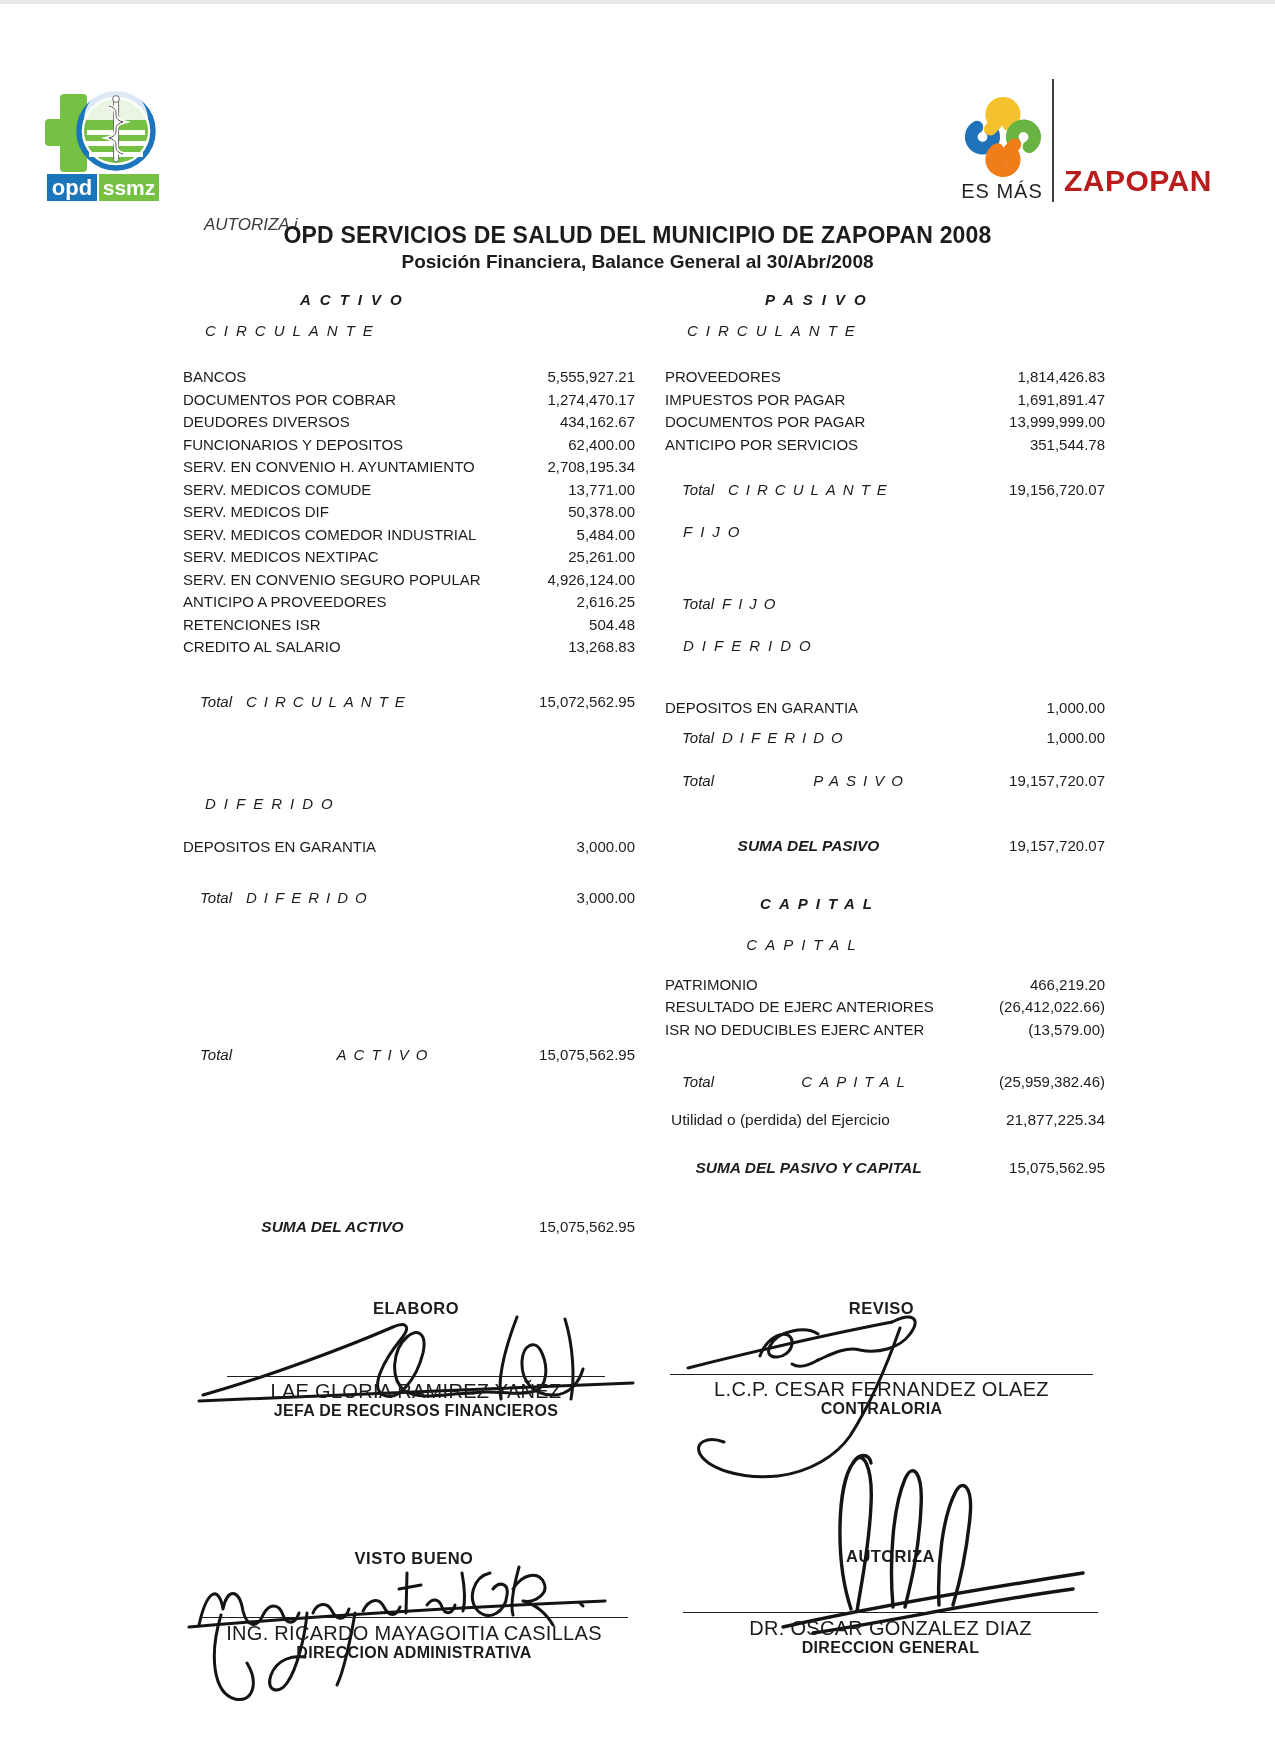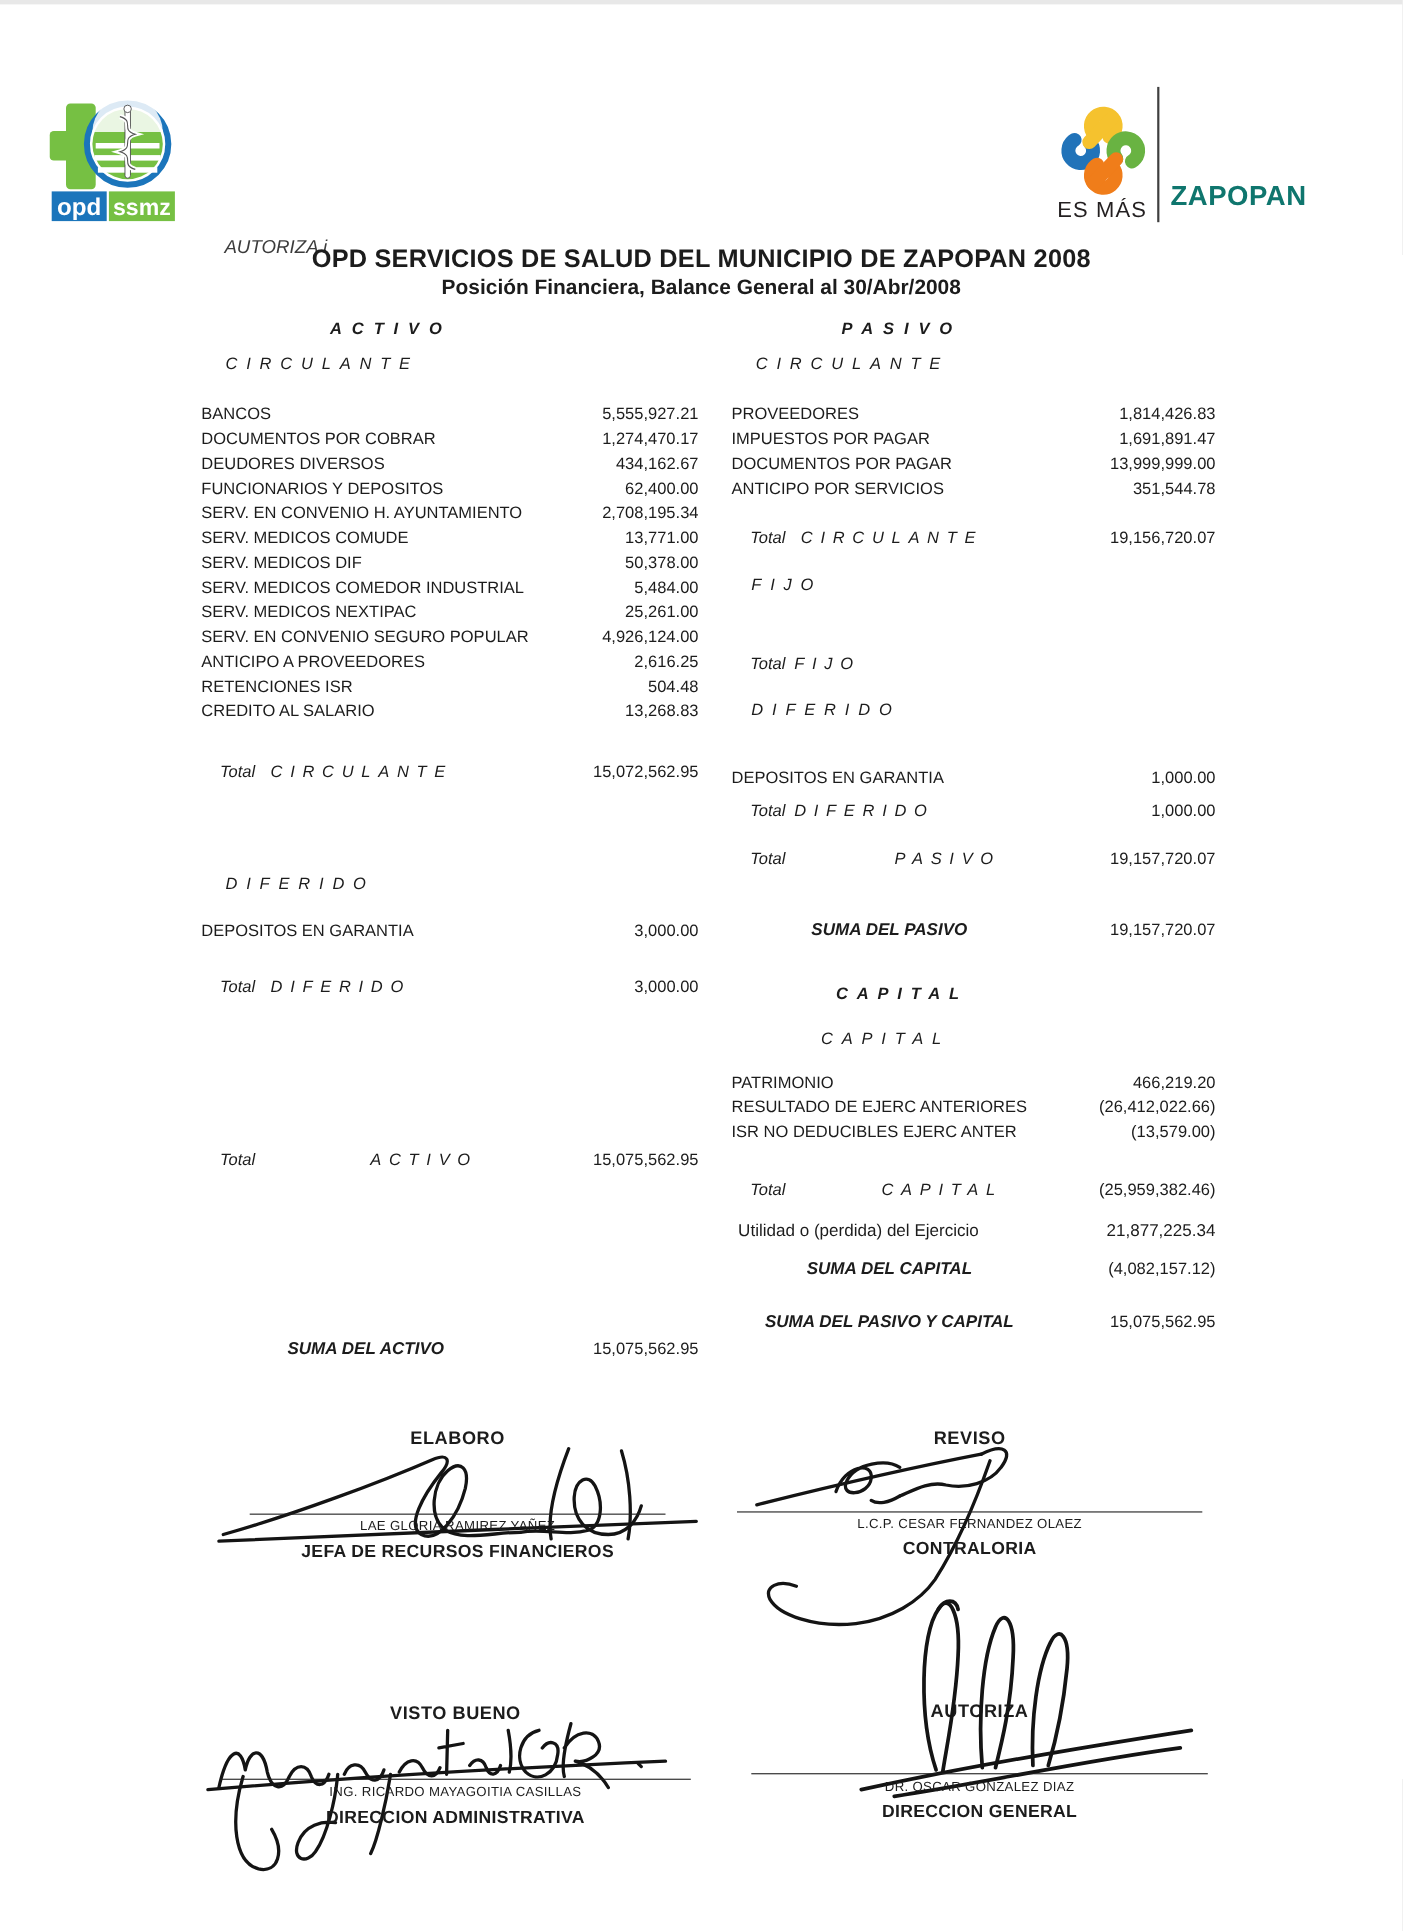--- a/index.html
+++ b/index.html
@@ -9,21 +9,21 @@
   
   .logo-left{position:absolute;left:45px;top:86px;width:130px;height:116px;}
   .contpaq{position:absolute;left:204px;top:211px;font-style:italic;font-size:17px;color:#3c3c3c;}
   .title{position:absolute;left:0;top:218px;width:1275px;text-align:center;font-weight:bold;font-size:23px;letter-spacing:.2px;}
   .subtitle{position:absolute;left:0;top:247px;width:1275px;text-align:center;font-weight:bold;font-size:19px;}
 
   .esmas{position:absolute;left:952px;top:90px;width:100px;text-align:center;}
   .esmas svg{display:block;margin:0 auto;}
   .esmas-text{font-size:20px;color:#231f20;letter-spacing:1px;margin-top:2px;}
   .brand-divider{position:absolute;left:1052px;top:75px;width:2px;height:123px;background:#3f3f3f;}
-  .zapopan{position:absolute;left:1064px;top:160px;font-size:25px;font-weight:bold;color:#0f766e;letter-spacing:.5px;}
+  .zapopan{position:absolute;left:1064px;top:160px;font-size:30px;font-weight:bold;color:#b91c1c;letter-spacing:.5px;}
 
   
   .main-h{position:absolute;font-weight:bold;font-style:italic;font-size:15px;letter-spacing:9px;top:287px;}
   .main-h.activo{left:300px;} .main-h.pasivo{left:765px;}
 
   .col{position:absolute;top:318px;font-size:15px;}
   .col.left {left:183px;width:452px;}
   .col.right{left:665px;width:440px;}
 
   .sec-h{font-style:italic;font-size:15px;letter-spacing:8px;height:20px;padding-left:22px;}
@@ -58,21 +58,21 @@
   .mt-tcirc-r{margin-top:23px;}  .mt-fijo{margin-top:22px;}   .mt-tfijo{margin-top:50px;}
   .mt-dif-r{margin-top:22px;}    .mt-dep-r{margin-top:40px;}  .mt-tdif-r{margin-top:7px;}
   .mt-tpas{margin-top:21px;}     .mt-spas{margin-top:43px;}   .mt-cap{margin-top:38px;}
   .mt-capsub{margin-top:21px;}   .mt-caprows{margin-top:18px;}.mt-tcap{margin-top:30px;}
   .mt-util{margin-top:16px;}     .mt-scap{margin-top:12px;}   .mt-spc{margin-top:26px;}
 
   
   .sig{position:absolute;text-align:center;}
   .sig .action{font-weight:bold;font-size:16.5px;letter-spacing:.5px;}
   .sig .line{position:absolute;left:0;right:0;border-top:1.6px solid #1e1e1e;}
-  .sig .name{position:absolute;left:-40px;right:-40px;font-size:12px;letter-spacing:.3px;}
+  .sig .name{position:absolute;left:-40px;right:-40px;font-size:20px;letter-spacing:.3px;}
   .sig .role{position:absolute;left:-40px;right:-40px;font-weight:bold;font-size:16px;letter-spacing:.3px;}
   .sig svg{position:absolute;pointer-events:none;}
   .ink{stroke:#141414;fill:none;stroke-linecap:round;stroke-linejoin:round;}
 </style>
 </head>
 <body>
 
 <div class="page">
 
   <div class="logo-left">
@@ -299,24 +299,20 @@
       <span class="prefix">Total</span>
       <span class="tname">CAPITAL</span>
       <span class="val">(25,959,382.46)</span>
     </div>
 
     <div class="urow mt-util">
       <span class="ulabel">Utilidad o (perdida) del Ejercicio</span>
       <span class="val">21,877,225.34</span>
     </div>
 
-    <div class="srow mt-scap">
-      <span class="slabel">SUMA DEL CAPITAL</span>
-      <span class="val">(4,082,157.12)</span>
-    </div>
 
     <div class="srow mt-spc">
       <span class="slabel">SUMA DEL PASIVO Y CAPITAL</span>
       <span class="val">15,075,562.95</span>
     </div>
   </div>
 
   <div class="sig" style="left:227px;top:1295px;width:378px;">
     <div class="action">ELABORO</div>
     <svg style="left:-30px;top:6px;" width="440" height="112" viewBox="0 0 440 112">

